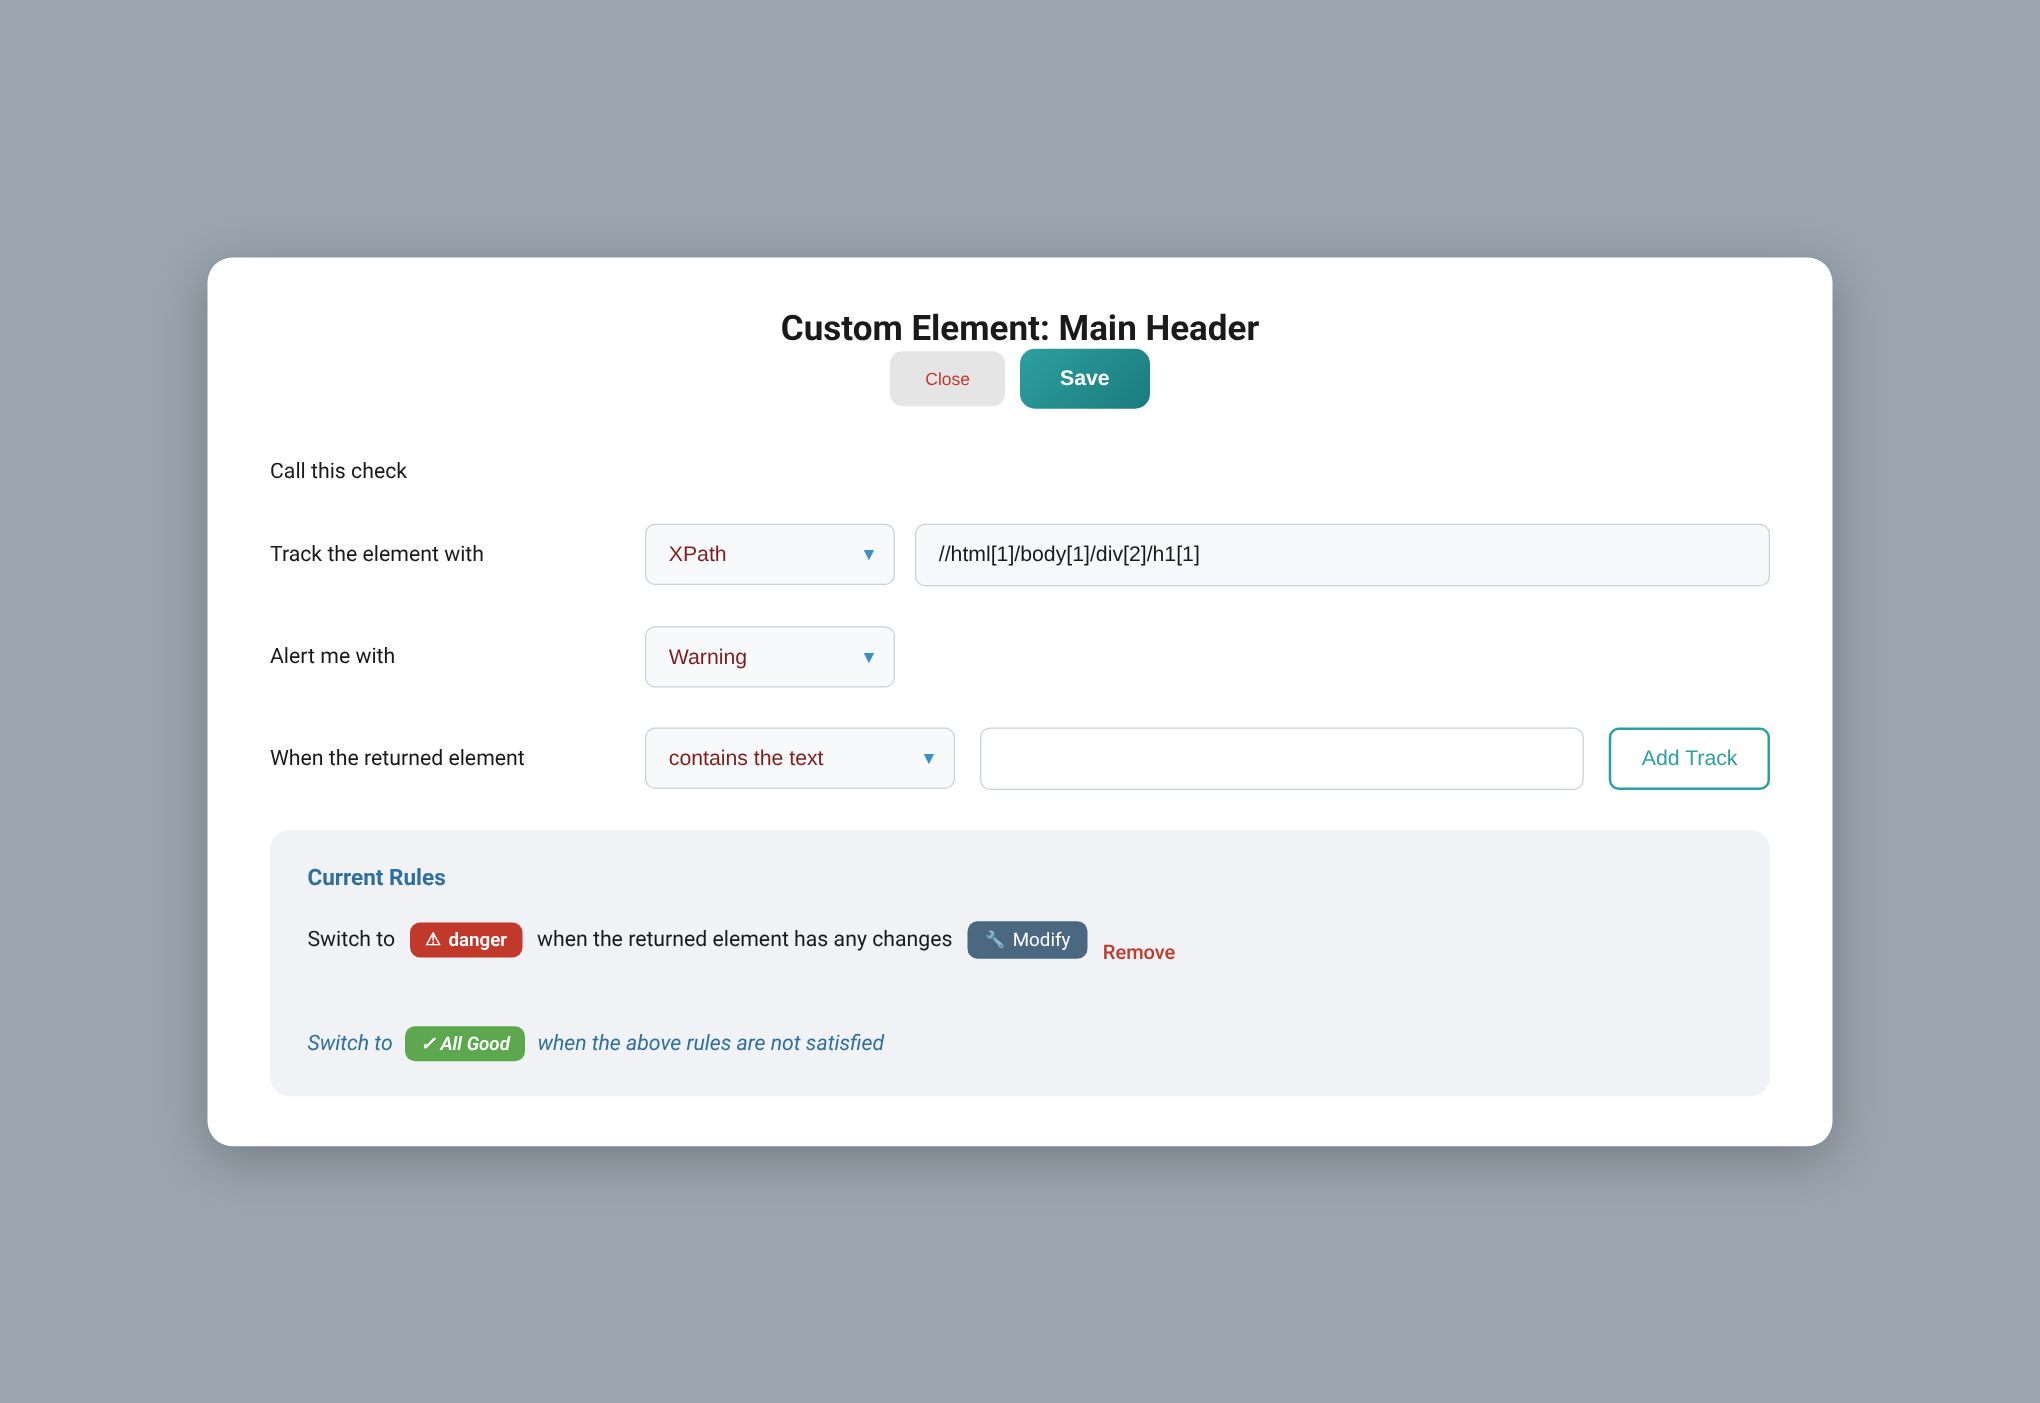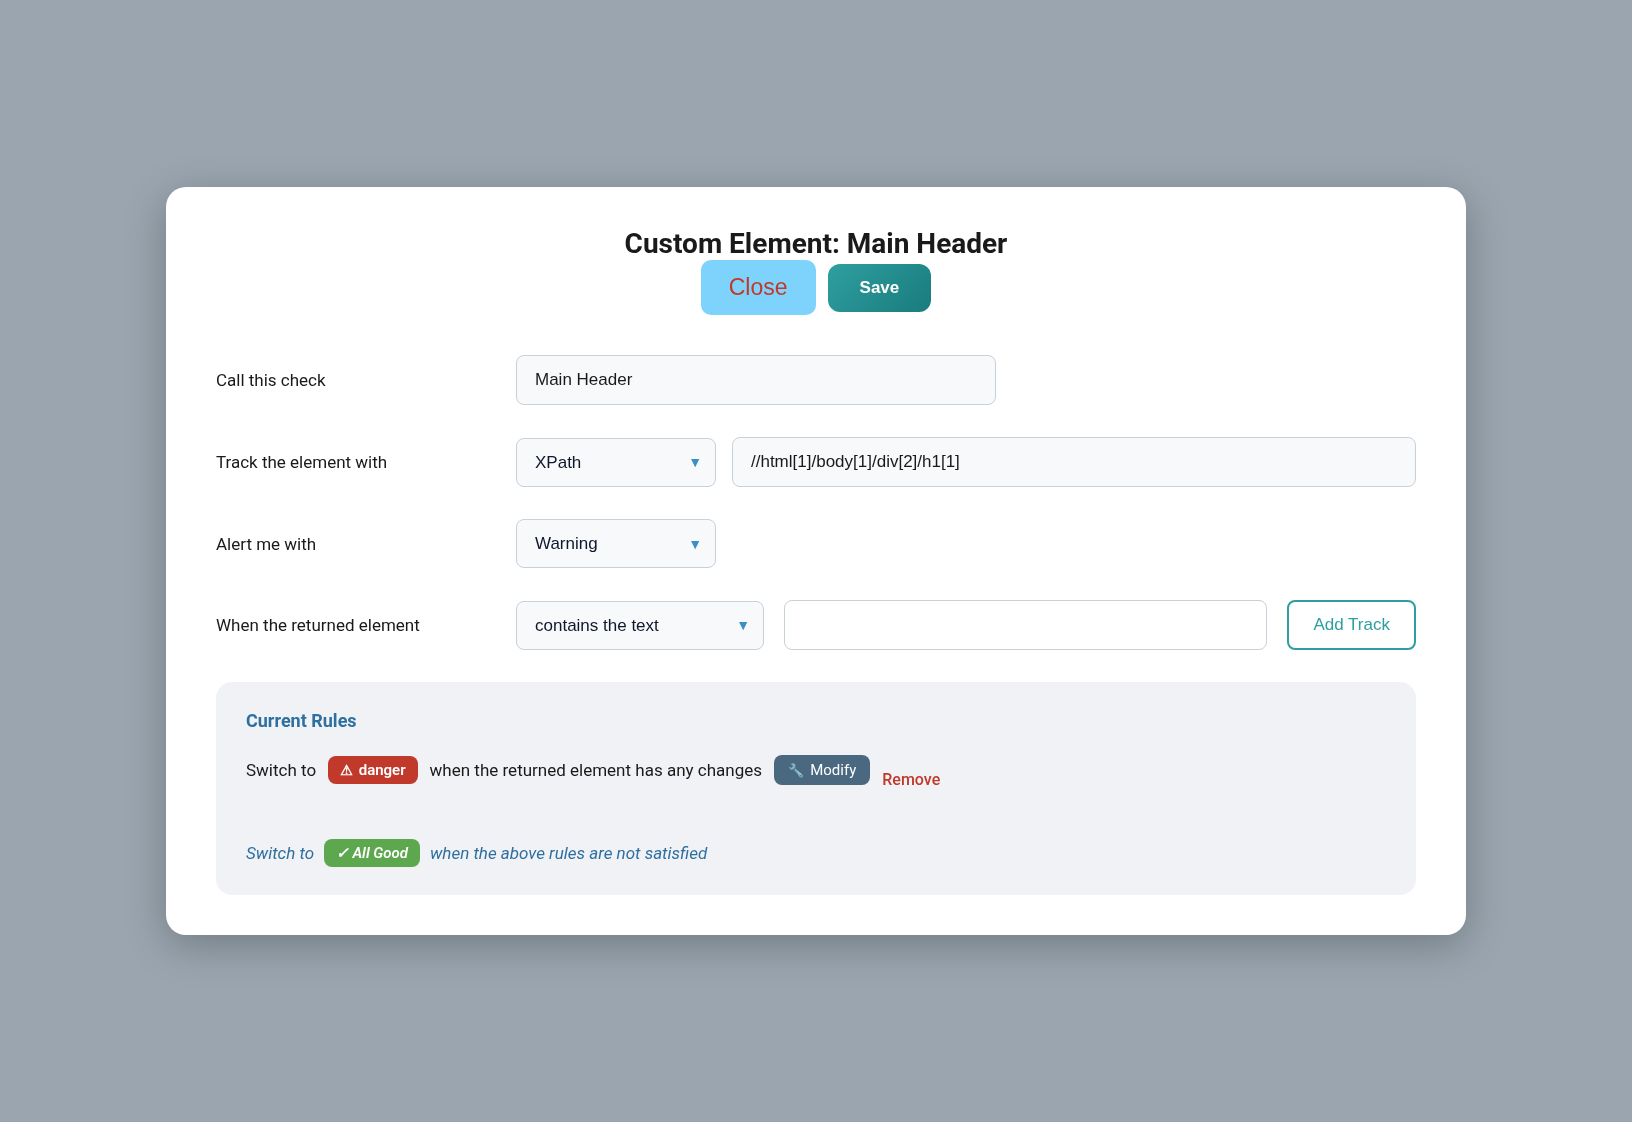--- a/index.html
+++ b/index.html
@@ -51,25 +51,25 @@
       color: #1a1a1a;
     }
 
     .header-buttons {
       display: flex;
       gap: 12px;
       align-items: center;
     }
 
     .btn-close {
-      background: #7dd3fc;
+      background: #e5e5e5;
       border: none;
       border-radius: 10px;
       padding: 14px 28px;
-      font-size: 23px;
+      font-size: 14px;
       color: #c0392b;
       cursor: pointer;
       font-weight: 500;
     }
 
     .btn-save {
       background: linear-gradient(135deg, #2e9fa0, #1a7b7d);
       border: none;
       border-radius: 12px;
       padding: 14px 32px;
@@ -116,21 +116,21 @@
       position: relative;
       display: inline-flex;
       align-items: center;
     }
 
     .form-select {
       border: 1.5px solid #c8d0d8;
       border-radius: 8px;
       padding: 14px 42px 14px 18px;
       font-size: 17px;
-      color: #0f172a;
+      color: #7f1d1d;
       background: #f8f9fb;
       appearance: none;
       cursor: pointer;
       outline: none;
       min-width: 200px;
     }
 
     .select-arrow {
       position: absolute;
       right: 14px;
@@ -264,21 +264,20 @@
     <div class="modal-header">
       <h1 class="modal-title">Custom Element: Main Header</h1>
       <div class="header-buttons">
         <button class="btn-close">Close</button>
         <button class="btn-save">Save</button>
       </div>
     </div>
 
     <div class="form-row">
       <label class="form-label">Call this check</label>
-      <input type="text" class="text-input text-input-main" value="Main Header" style="">
     </div>
 
     <div class="form-row">
       <label class="form-label">Track the element with</label>
       <div class="track-row">
         <div class="select-wrapper">
           <select class="form-select">
             <option>XPath</option>
             <option>CSS Selector</option>
             <option>ID</option>

